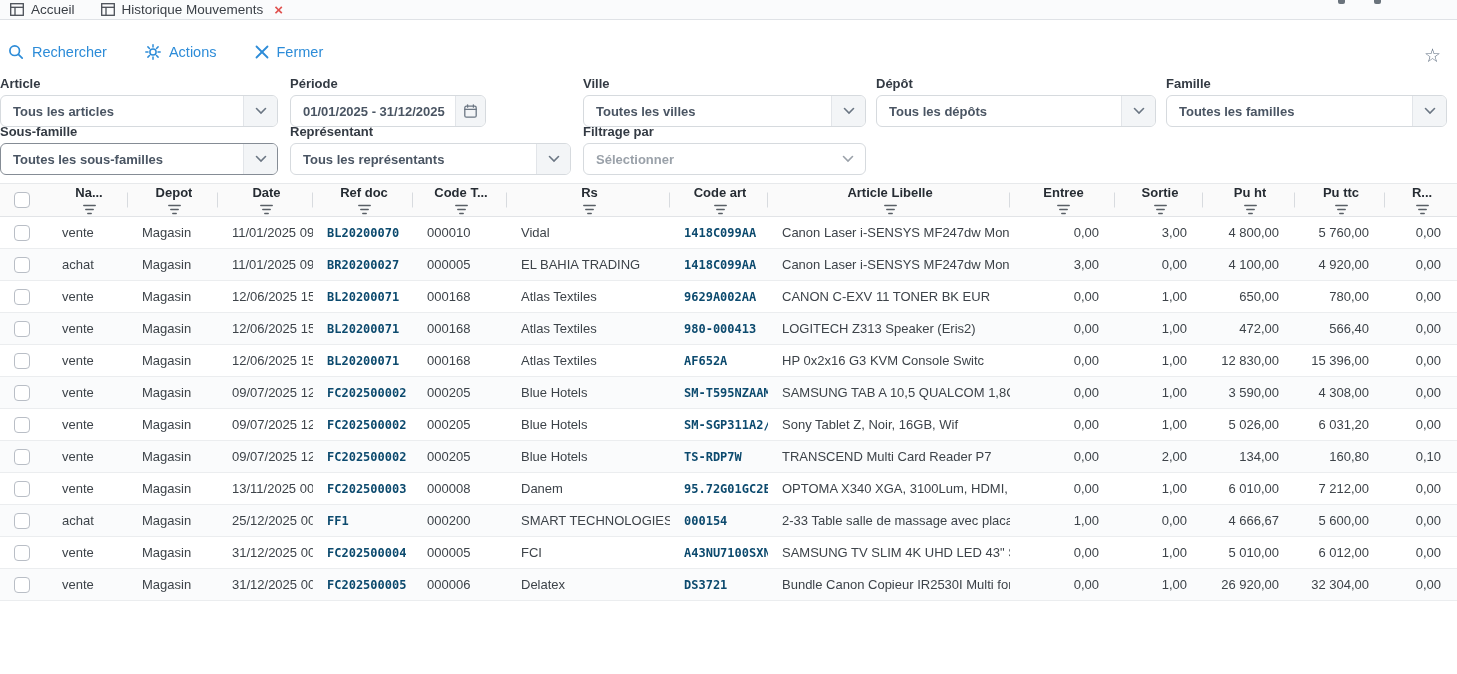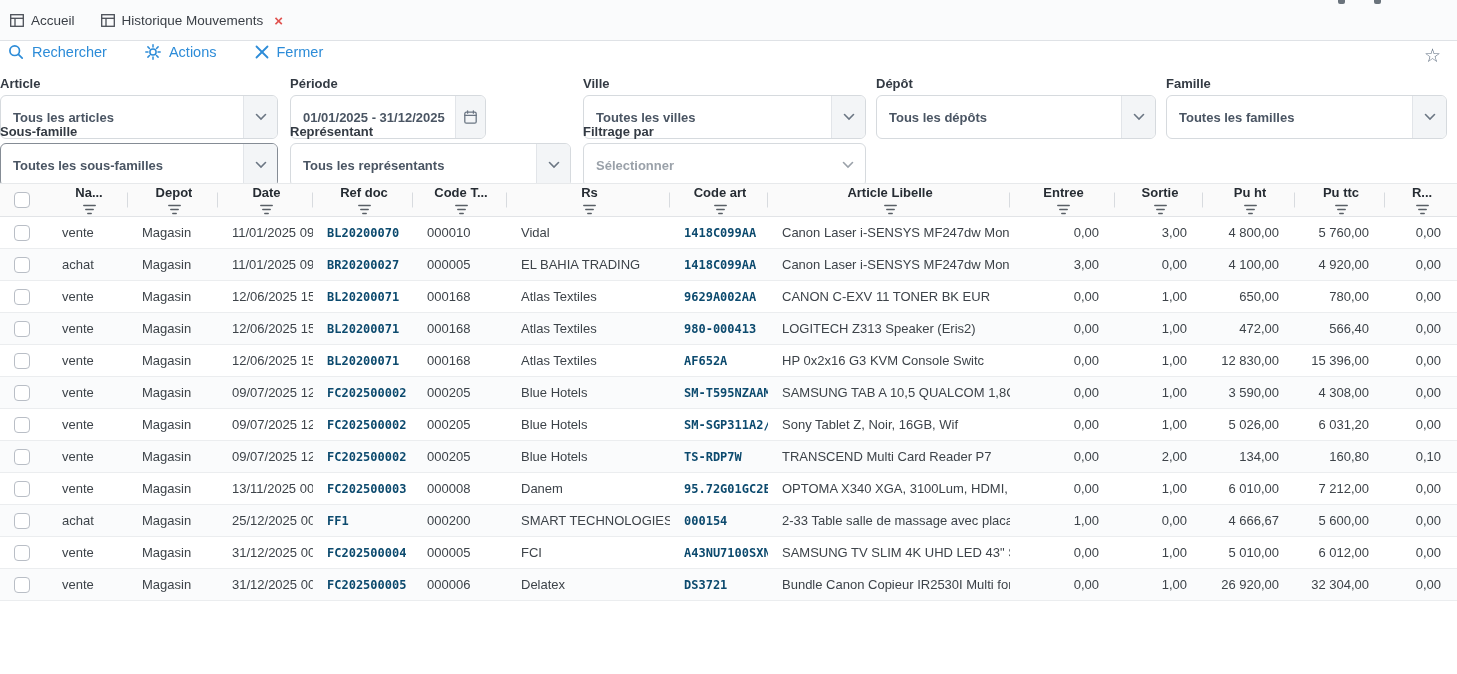--- a/index.html
+++ b/index.html
@@ -5,41 +5,41 @@
   * { box-sizing: border-box; }
   html,body { margin:0; padding:0; }
   body {
     width:1457px; height:674px; overflow:hidden; position:relative;
     background:#fff; font-family:"Liberation Sans","DejaVu Sans",sans-serif;
     color:#3d4349; -webkit-font-smoothing:antialiased;
   }
 
   
   .tabbar {
-    position:absolute; top:0; left:0; width:1457px; height:41px;
+    position:absolute; top:0; left:0; width:1457px; height:20px;
     background:#fafbfc; border-bottom:1px solid #dfe2e6;
     display:flex; align-items:center; padding-left:10px;
   }
   .tab { display:flex; align-items:center; gap:7px; margin-right:26px; font-size:13.5px; color:#3a3f46; cursor:default; }
   .tab .ticon { width:14px; height:13px; flex:0 0 auto; }
   .tab-close { color:#e0524f; font-size:15px; font-weight:bold; margin-left:4px; line-height:1; }
   .top-crop { position:absolute; top:0; height:4px; width:7px; background:#6a737c; border-radius:0 0 2px 2px; }
 
   
   .toolbar { position:absolute; top:44px; left:8px; display:flex; align-items:center; }
   .tool-btn { display:flex; align-items:center; gap:8px; color:#2d8cd8; font-size:14.5px; margin-right:38px; cursor:pointer; }
   .tool-btn svg { display:block; }
   .fav-star { position:absolute; top:46px; right:16px; font-size:19px; color:#5f6e80; line-height:1; cursor:pointer; }
 
   
   .filters { position:absolute; top:76px; left:0; width:1457px; height:100px;font-weight:bold; }
   .f-group { position:absolute; }
   .f-label { font-size:13px; color:#333a43; margin-bottom:4px; height:15px; line-height:15px; }
   .f-control {
-    height:44px; border:1px solid #d6dade; border-radius:6px; background:#fff;
+    height:32px; border:1px solid #d6dade; border-radius:6px; background:#fff;
     display:flex; align-items:center; overflow:hidden;
   }
   .f-control.focused { border-color:#858c95; }
   .f-value { flex:1 1 auto; font-size:13px; color:#4a5563; padding:0 10px 0 12px; white-space:nowrap; overflow:hidden; }
   .f-value.placeholder { color:#9aa1a9; }
   .arrow-zone {
     flex:0 0 34px; align-self:stretch; display:flex; align-items:center; justify-content:center;
     background:#f3f5f7; border-left:1px solid #e2e5e9;
   }
   .cal-zone {

